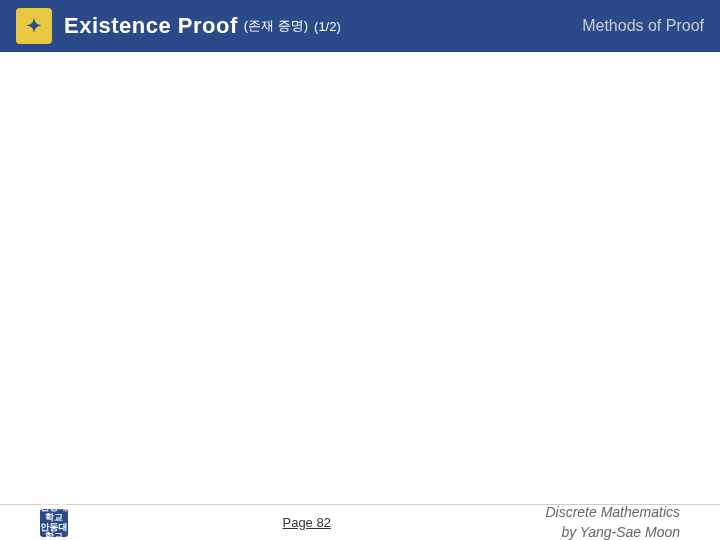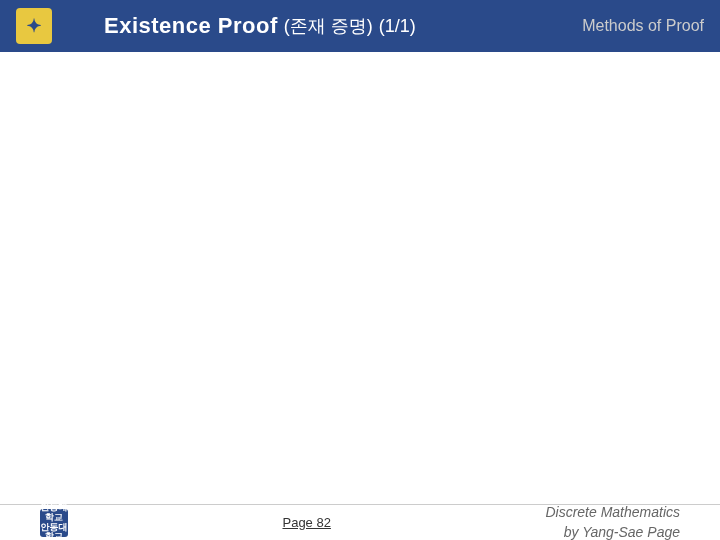--- a/index.html
+++ b/index.html
@@ -40,26 +40,25 @@
       color: #2a4a8a;
       font-size: 18px;
       font-weight: bold;
     }
 
     .header-title {
       color: #ffffff;
       font-size: 22px;
       font-weight: bold;
       letter-spacing: 0.5px;
-      margin-left: 40px;
     }
 
     .header-subtitle {
       color: #ffffff;
-      font-size: 18px;
+      font-size: 13px;
       font-weight: normal;
       margin-left: 6px;
     }
 
     .methods-label {
       position: absolute;
       right: 16px;
       top: 50%;
       transform: translateY(-50%);
       color: #cccccc;
@@ -165,21 +164,21 @@
   </style>
 </head>
 <body>
 
 <div class="header-bar">
   <div class="header-logo">
     <span class="logo-symbol">✦</span>
   </div>
   <span class="header-title">Existence Proof</span>
   <span class="header-subtitle">(존재 증명)</span>
-  <span class="header-subtitle">(1/1)</span>
+  <span class="header-subtitle">(1/2)</span>
   <div class="methods-label">Methods of Proof</div>
 </div>
 
 <div class="content-area">
 
 
 
 </div>
 
 <div class="footer">
@@ -187,15 +186,15 @@
     <div class="footer-logo-box">
       <div class="footer-logo-text">
         <span>안동대학교</span><br>
         <span>안동대학교</span>
       </div>
     </div>
   </div>
   <div class="page-number">Page 82</div>
   <div class="footer-right">
     <span>Discrete Mathematics</span><br>
-    <span>by Yang-Sae Page</span>
+    <span>by Yang-Sae Moon</span>
   </div>
 </div>
 
 </body></html>

